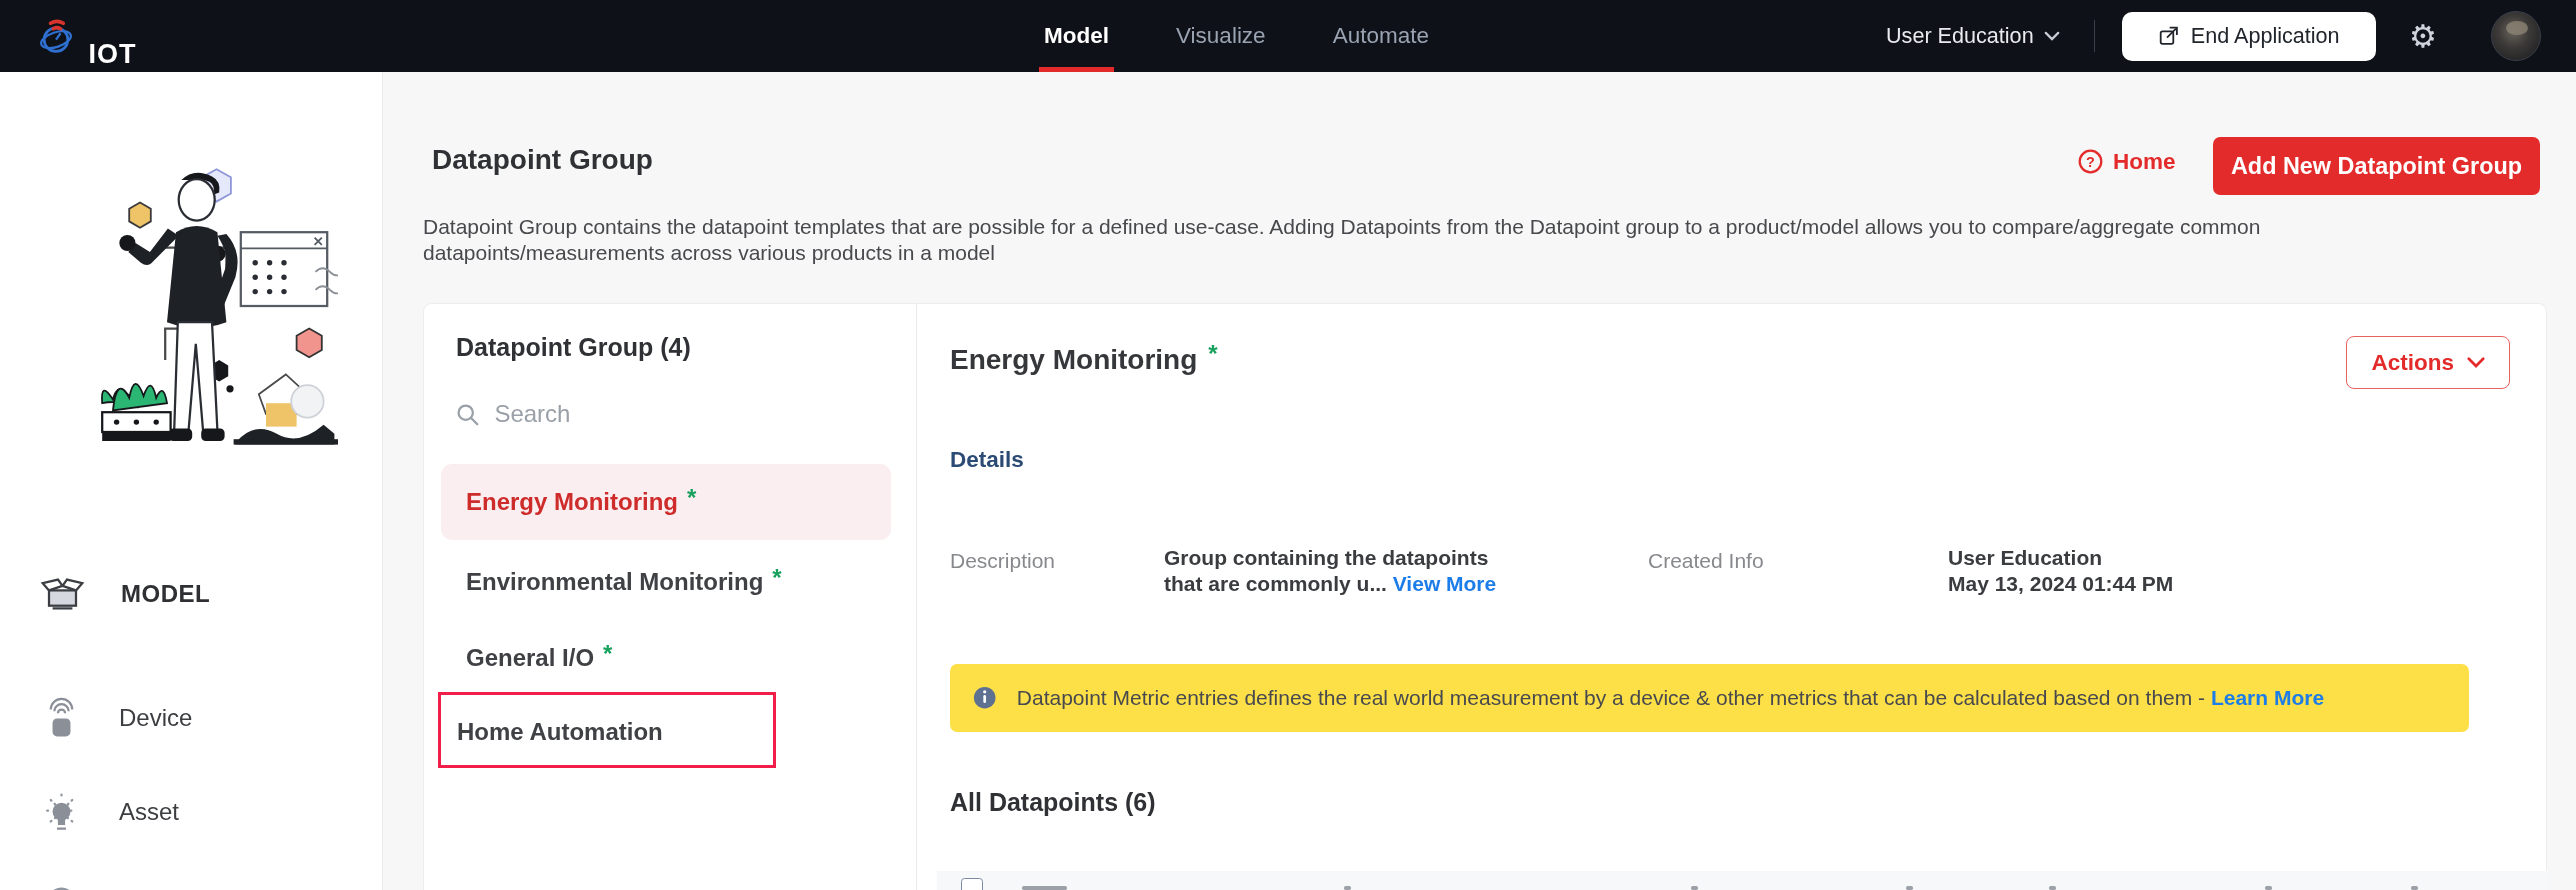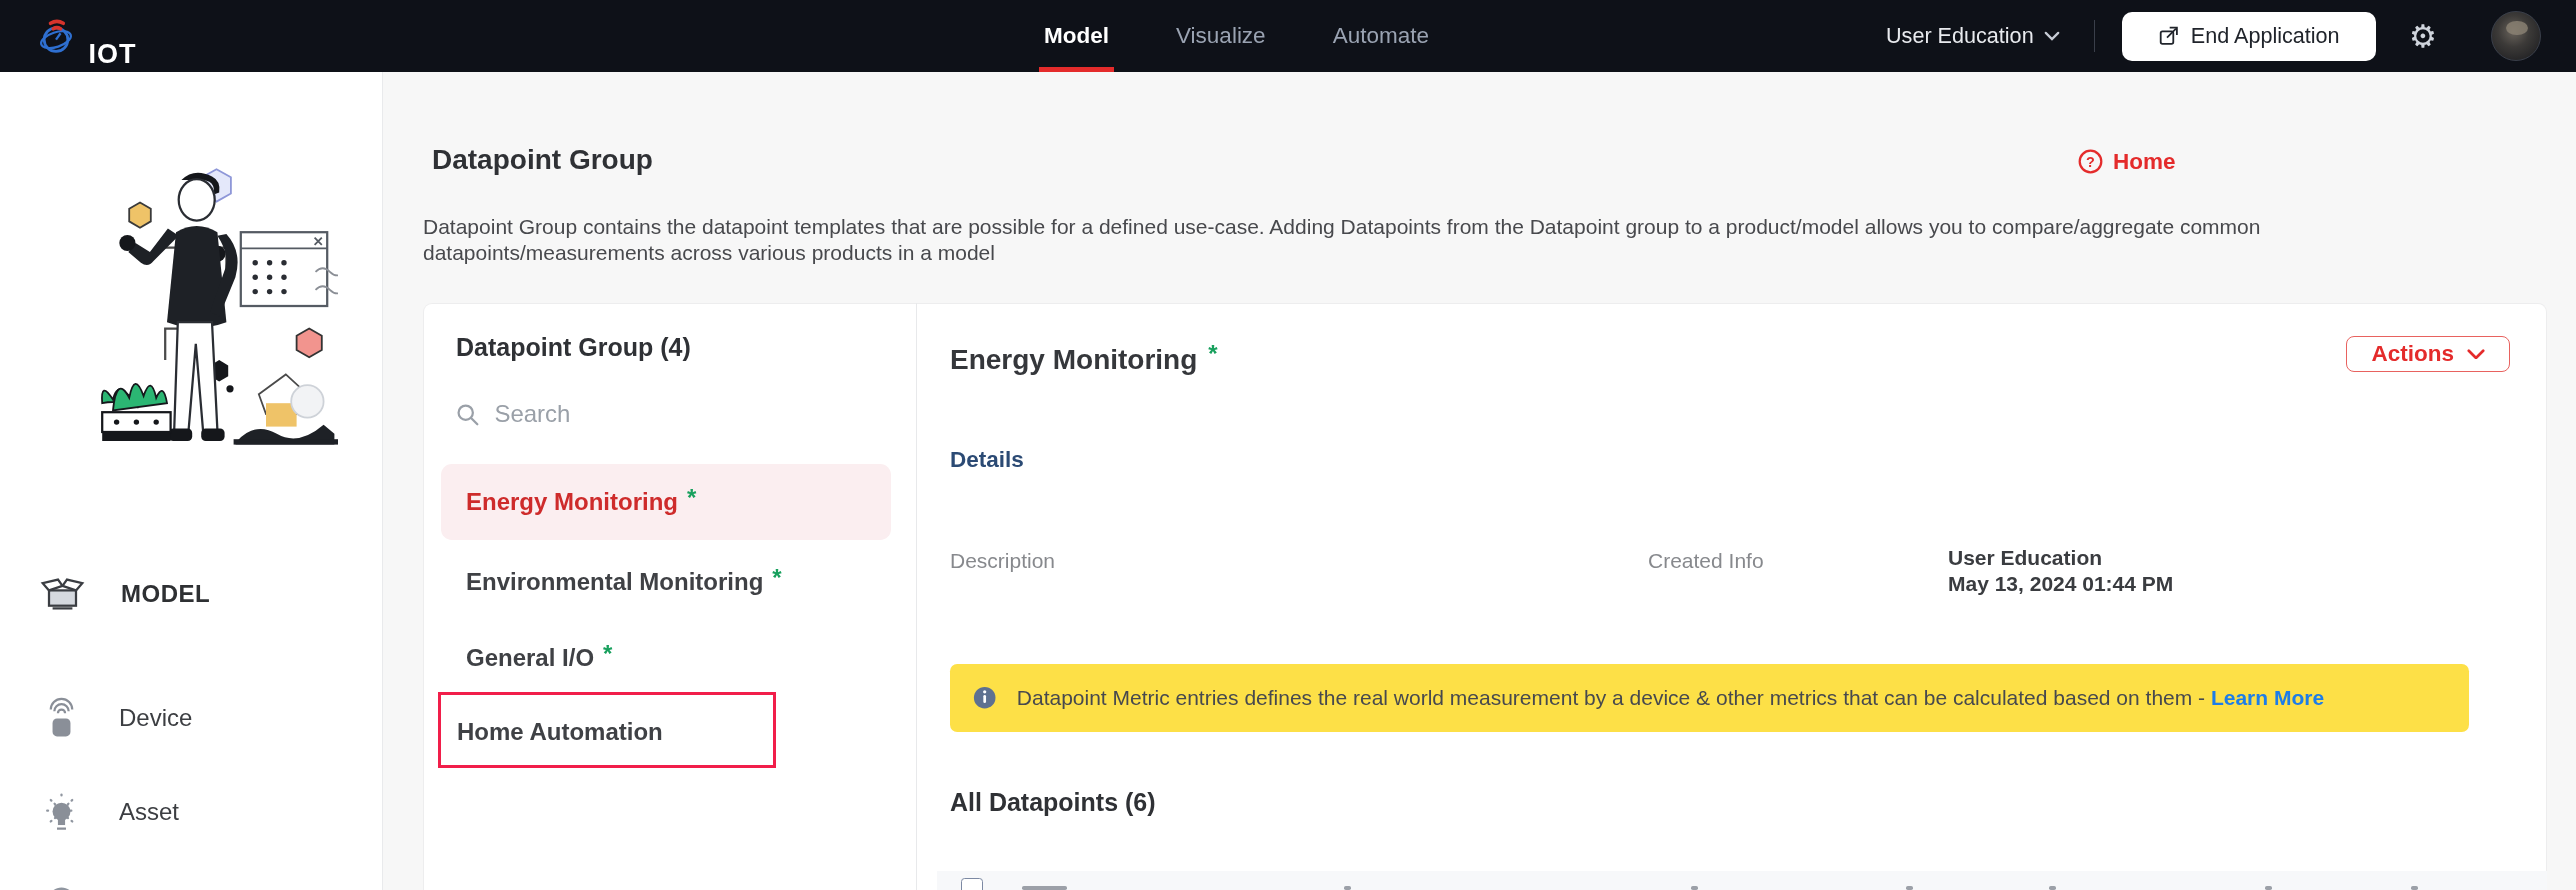--- a/index.html
+++ b/index.html
@@ -56,21 +56,21 @@
   .group-item { position:absolute; left:441px; width:450px; height:52px; display:flex; align-items:center; padding-left:25px; gap:9px; cursor:pointer; border-radius:10.8px; }
   .group-item .g-lbl { font-size:24px; font-weight:600; color:#3F4145; }
   .group-item.selected { background:#FBEEF0; height:76px; }
   .group-item.selected .g-lbl { color:#CE2B2B; font-weight:bold; }
   .req { color:#18A05D; font-size:24px; font-weight:bold; transform:translateY(-3.6px); }
   #annotation-box { left:438px; top:692px; width:338px; height:76px; border:3.6px solid #F11E4A; pointer-events:none; }
 
   
   #detail-title-row { left:950px; top:344px; display:flex; gap:10.8px; align-items:flex-start; }
   #detail-title-row .t { font-size:28px; font-weight:bold; color:#35373B; }
-  #actions-btn { left:2346px; top:336px; width:164px; height:36px; border:1.8px solid #E8625F; border-radius:8px; background:#FFFFFF;
+  #actions-btn { left:2346px; top:336px; width:164px; height:53px; border:1.8px solid #E8625F; border-radius:8px; background:#FFFFFF;
     display:flex; align-items:center; justify-content:center; gap:12.6px; cursor:pointer; }
   #actions-btn span { color:#E42B2B; font-size:22.5px; font-weight:bold; }
   #details-heading { left:950px; top:447px; font-size:22.5px; font-weight:bold; color:#2B4A74; }
   .field-label { position:absolute; font-size:21px; color:#87898D; }
   .field-value { position:absolute; font-size:21px; font-weight:bold; color:#3A3C40; line-height:26px; }
   .inline-link { color:#1D7DE8; cursor:pointer; font-weight:bold; }
   #info-banner { left:950px; top:664px; width:1519px; height:68px; background:#fde047; border-radius:7.2px;
     display:flex; align-items:center; gap:20px; padding-left:23.4px; }
   #info-banner .txt { font-size:21px; color:#47494E; }
   #all-dp-title { left:950px; top:788px; font-size:25px; font-weight:bold; color:#2F3135; }
@@ -261,20 +261,23 @@
   <div id="help-link" class="abs">
     <span style="font-weight:normal;">
       <svg width="27" height="27" viewBox="0 0 30 30" style="font-size:25px">
         <circle cx="15" cy="15" r="12" fill="none" stroke="#E42B2B" stroke-width="2.5"></circle>
         <text x="15" y="21" text-anchor="middle" font-size="16" font-weight="bold" fill="#E42B2B" font-family="Liberation Sans, sans-serif">?</text>
       </svg>
     </span>
     <span>Home</span>
   </div>
 
+  <div id="add-btn" class="abs">
+    <span>Add New Datapoint Group</span>
+  </div>
 
   <div id="card" class="abs"></div>
   <div id="panel-divider" class="abs"></div>
 
   <div id="list-title" class="abs">Datapoint Group (4)</div>
 
   <div id="search-box" class="abs">
     <span>
       <svg width="25" height="25" viewBox="0 0 28 28">
         <circle cx="12" cy="12" r="8" fill="none" stroke="#9AA0A8" stroke-width="2.5"></circle>
@@ -315,20 +318,25 @@
     <span>
       <svg width="18" height="10.8" viewBox="0 0 20 12">
           <polyline points="2,2 10,10 18,2" fill="none" stroke="#E42B2B" stroke-width="3" stroke-linecap="round"></polyline>
         </svg>
     </span>
   </div>
 
   <div id="details-heading" class="abs">Details</div>
 
   <div class="field-label" style="left:950px; top:549px;">Description</div>
+  <div class="field-value" style="left:1164px; top:545px; width:396px;">
+    <span>Group containing the datapoints</span><br>
+    <span>that are commonly u...</span>
+    <span class="inline-link">View More</span>
+  </div>
 
   <div class="field-label" style="left:1648px; top:549px;text-align:right;">Created Info</div>
   <div class="field-value" style="left:1948px; top:545px;">
     <span>User Education</span><br>
     <span>May 13, 2024 01:44 PM</span>
   </div>
 
   <div id="info-banner" class="abs">
     <span>
       <svg width="23.4" height="23.4" viewBox="0 0 26 26">

